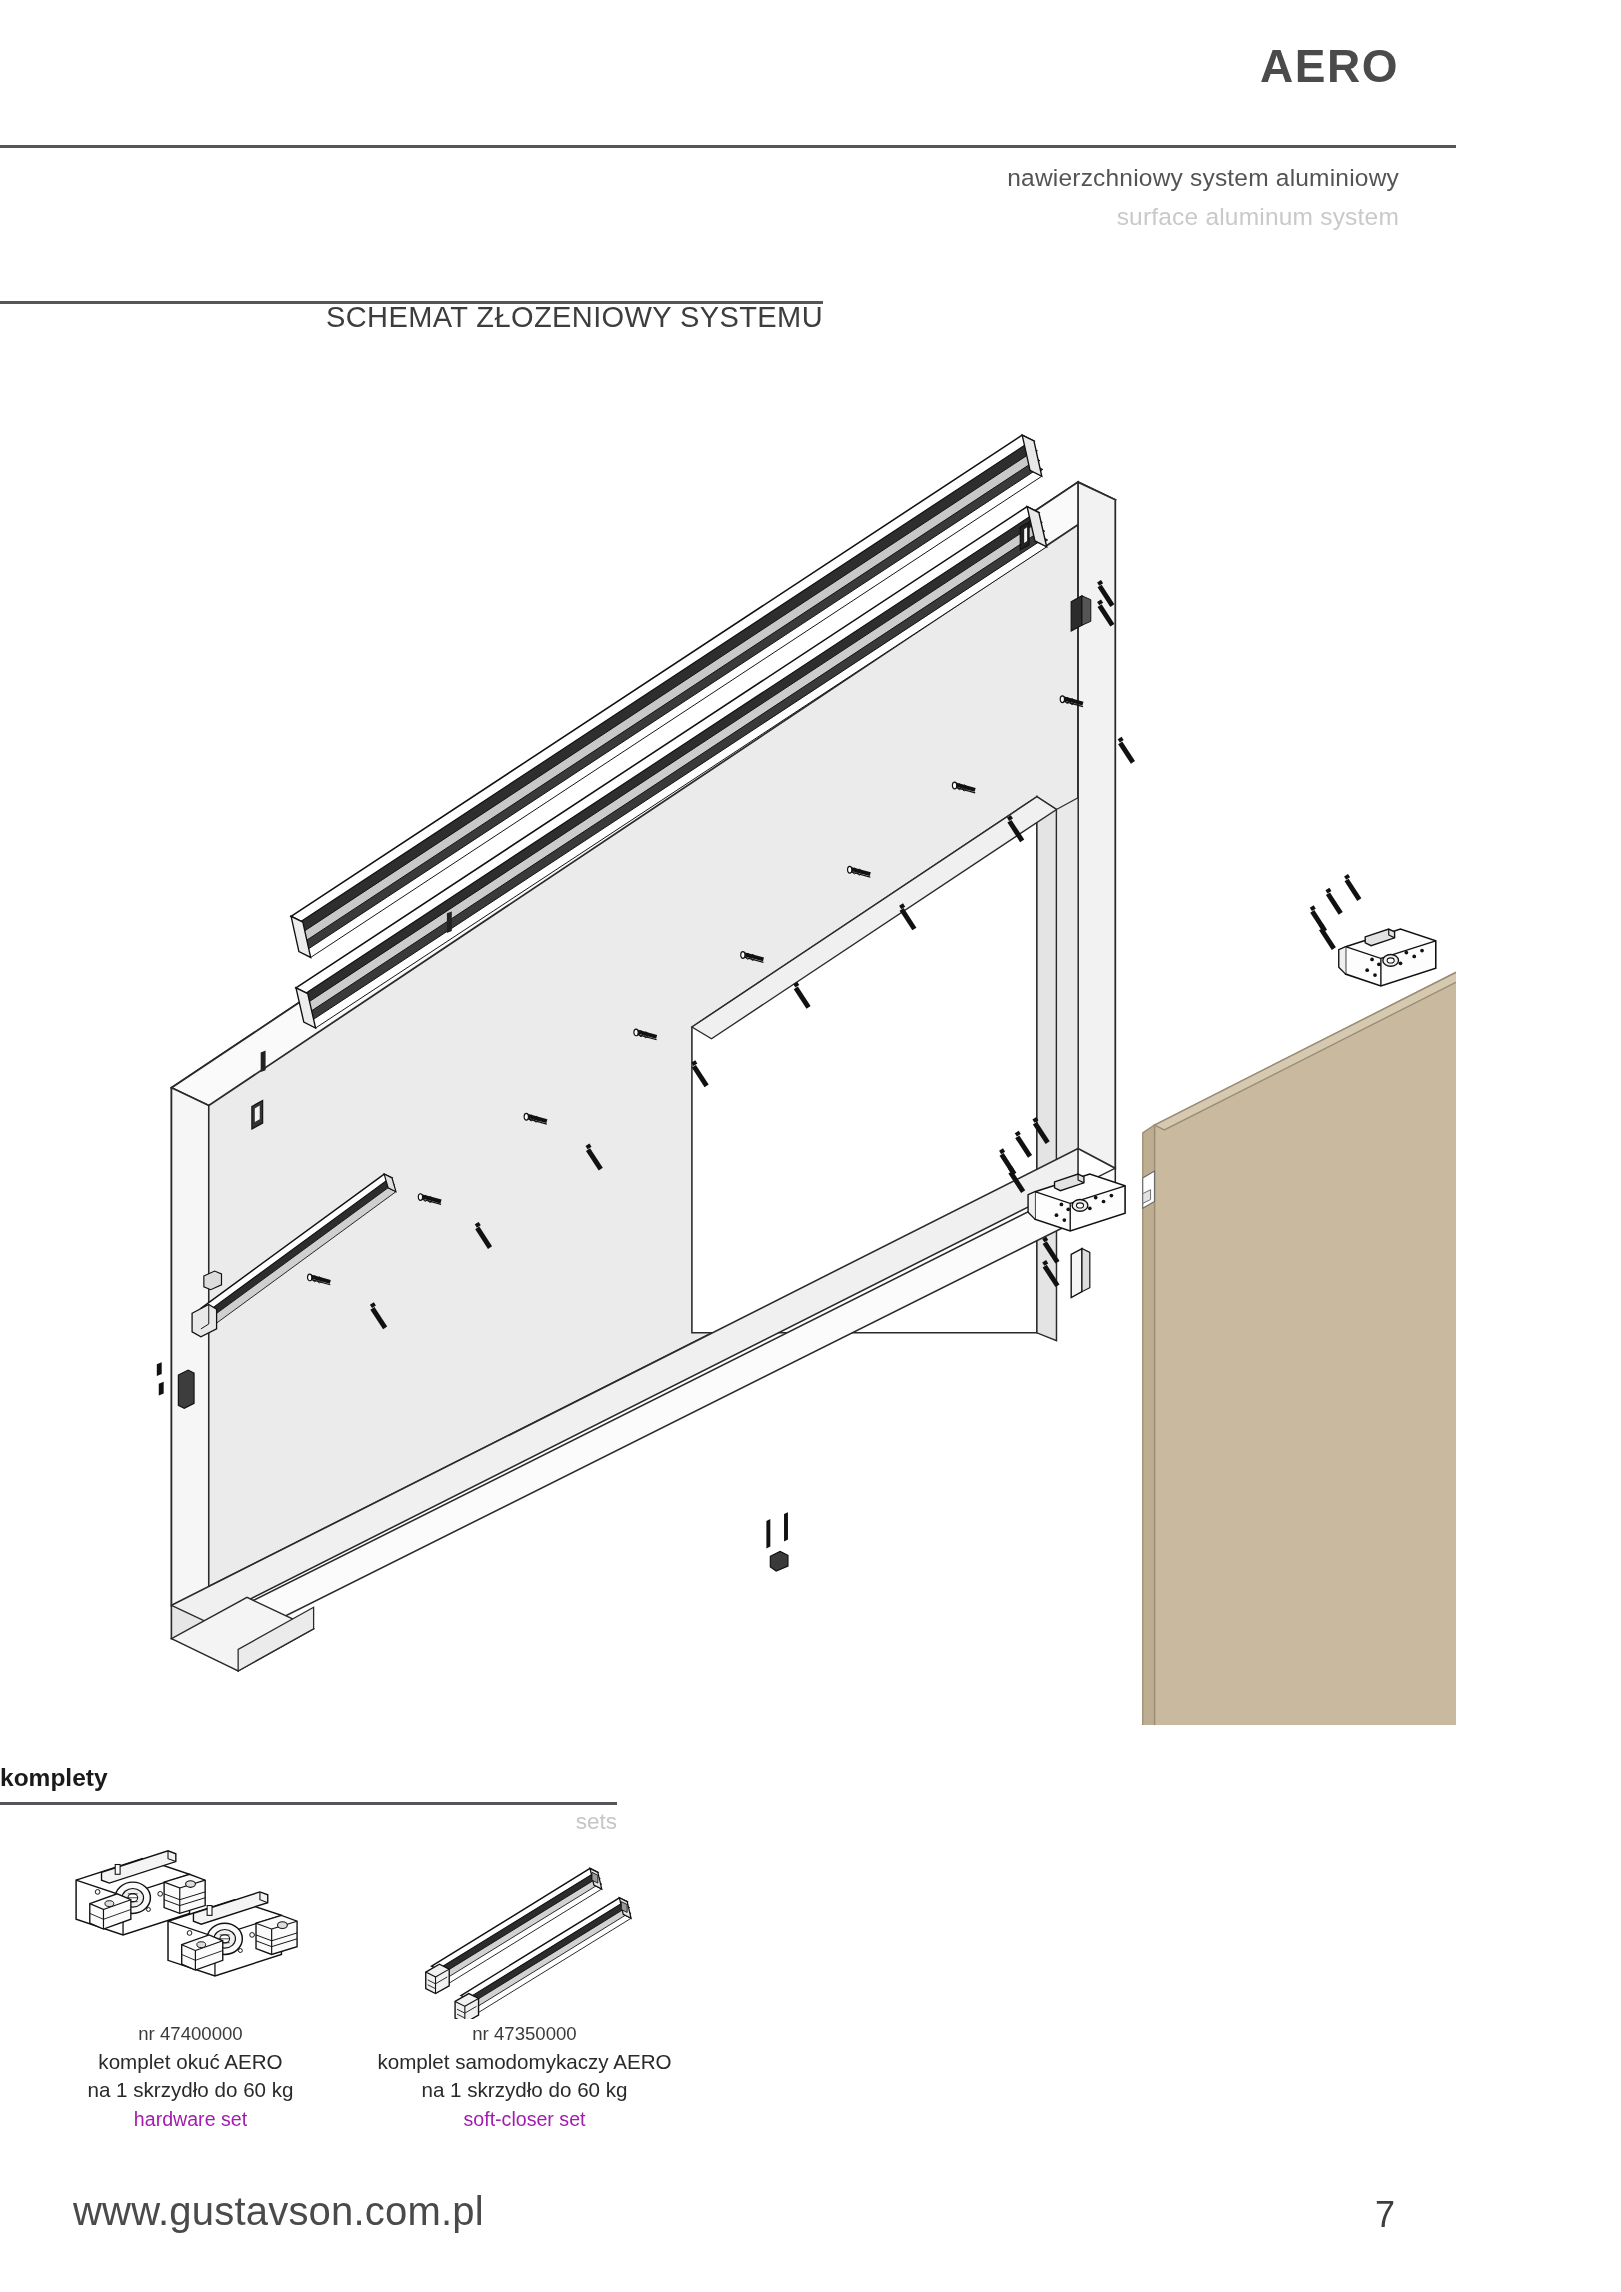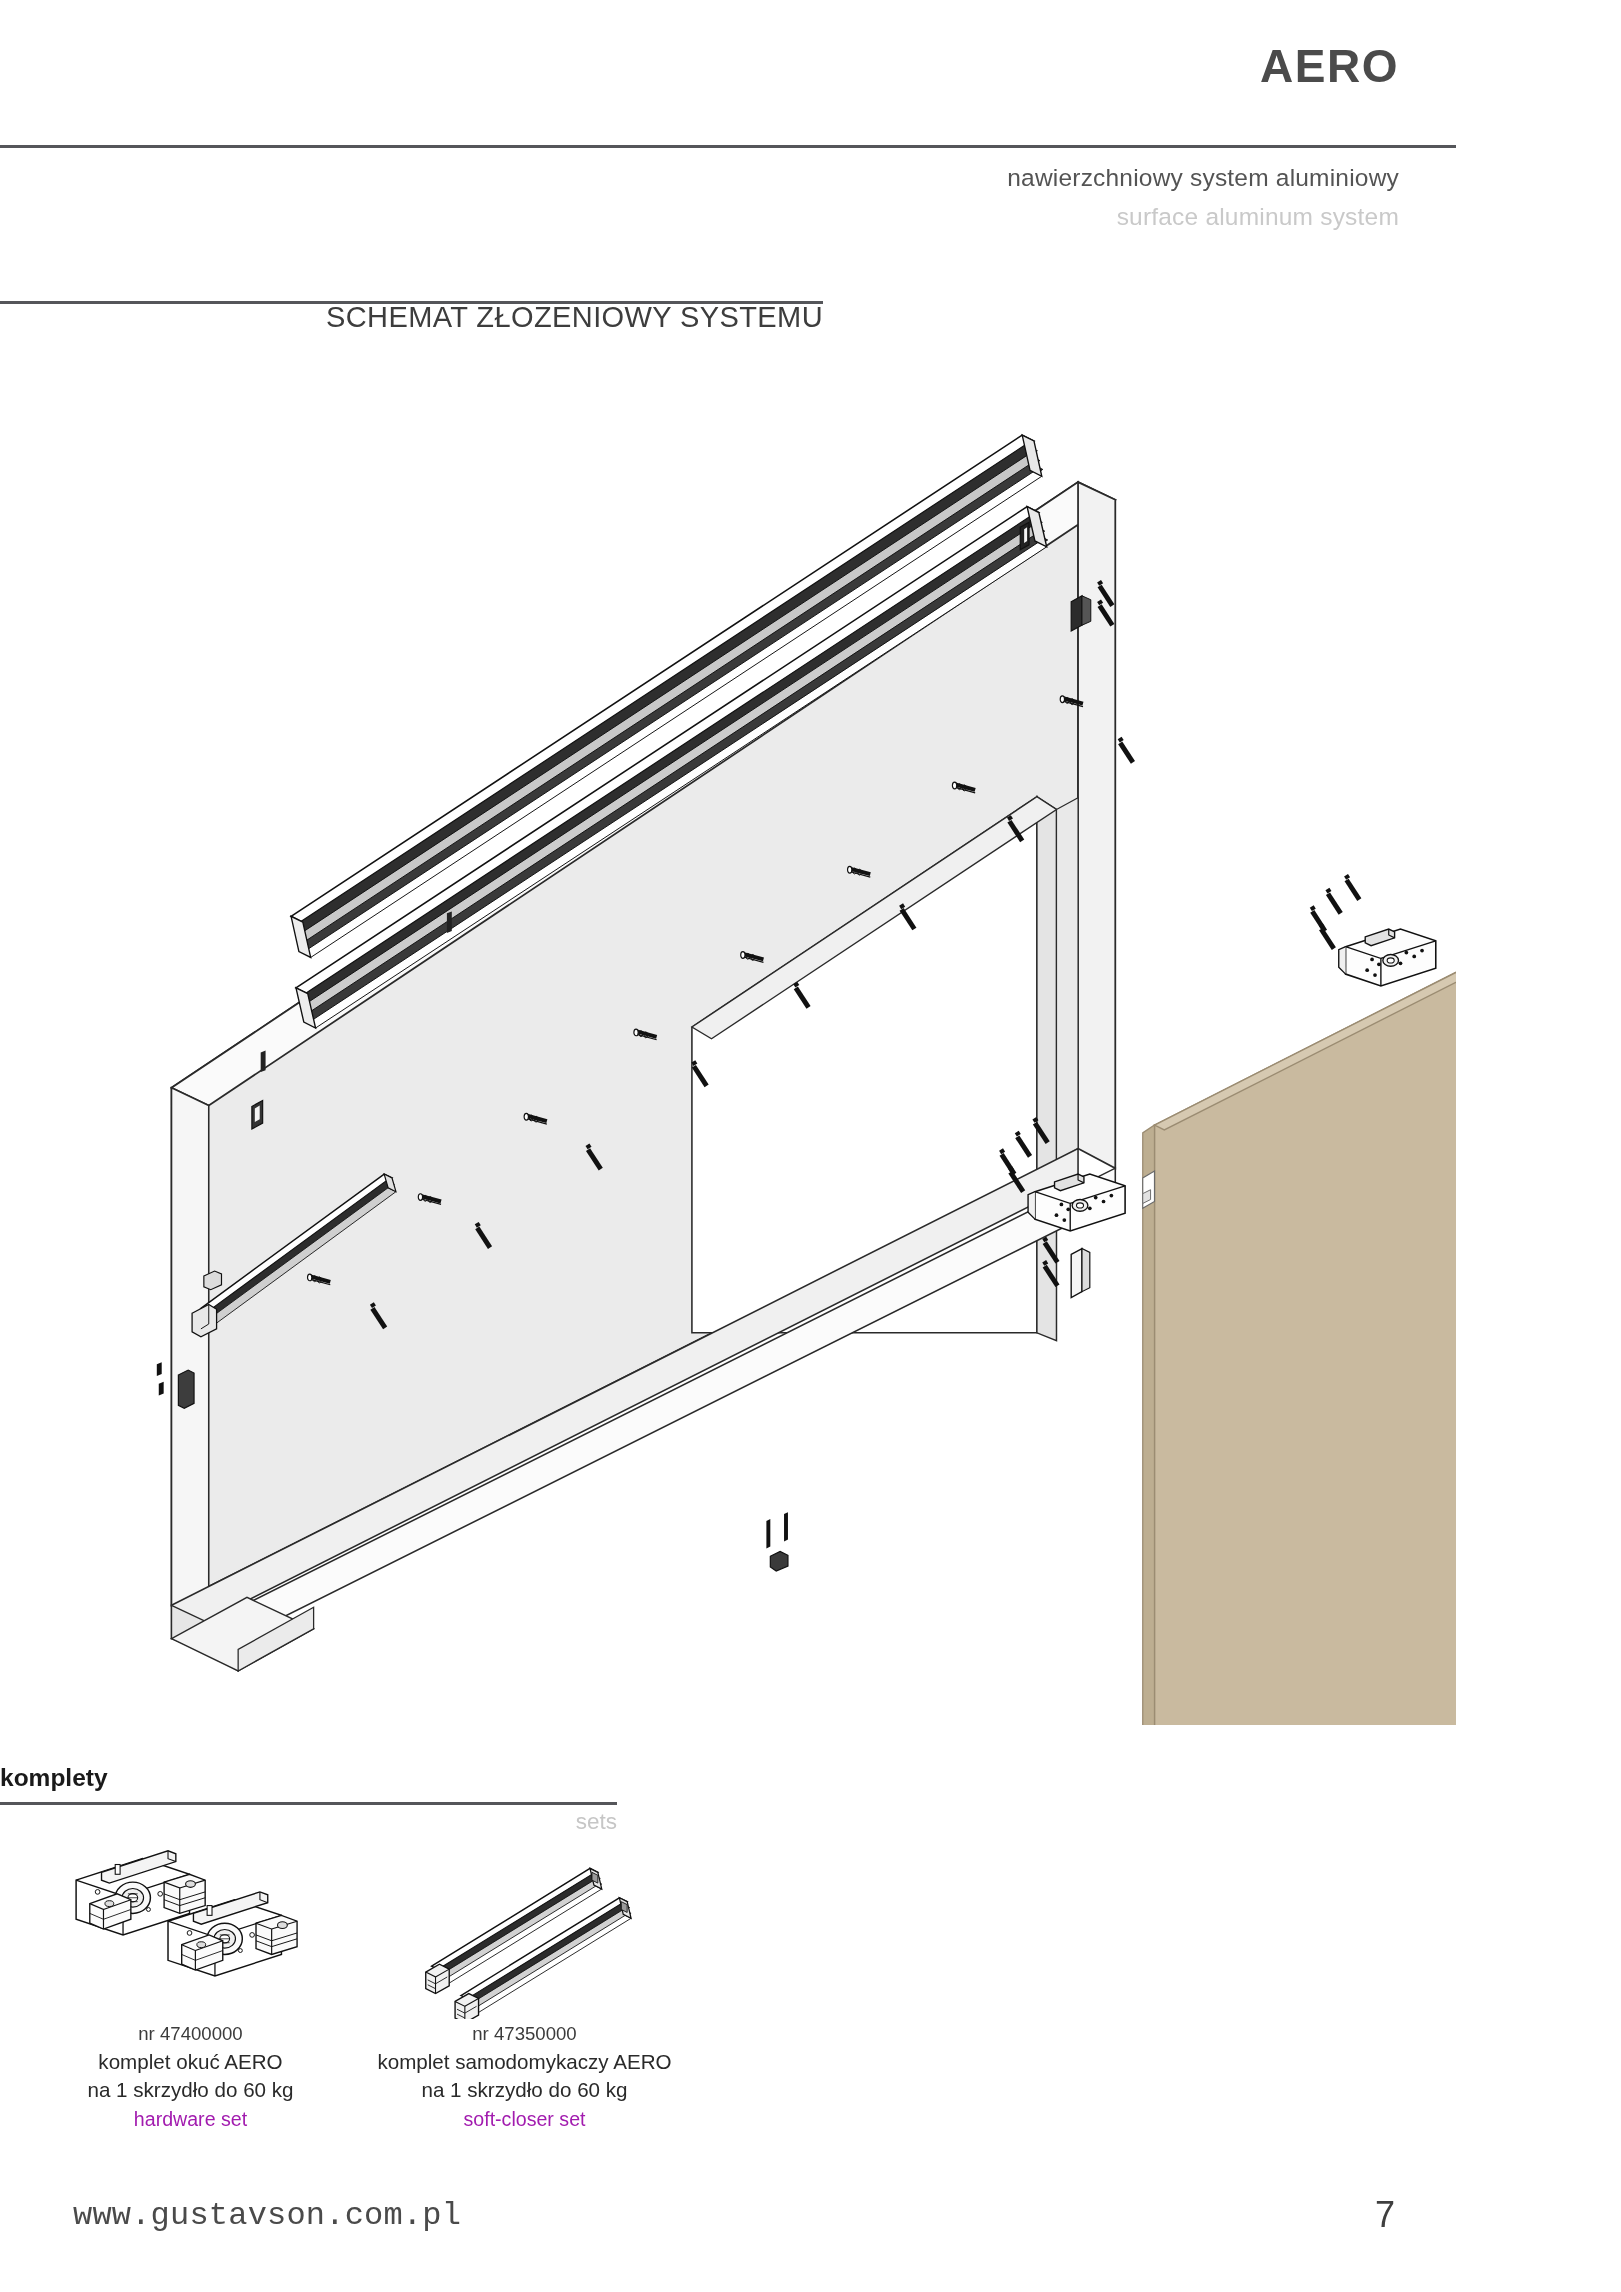--- a/index.html
+++ b/index.html
@@ -153,24 +153,23 @@
     font-size: 19.6px;
     color: #a21caf;
     line-height: 1.45;
   }
 
   
   .footer-url {
     position: absolute;
     bottom: 59px;
     left: 73px;
-    font-size: 32px;
+    font-size: 40px;
     color: #4a4a4a;
     letter-spacing: 0.2px;
-    font-family: Liberation Mono, monospace;
   }
   .footer-page {
     position: absolute;
     bottom: 57px;
     right: 61px;
     font-size: 36px;
     color: #3f3f3f;
   }
 </style>
 </head>

